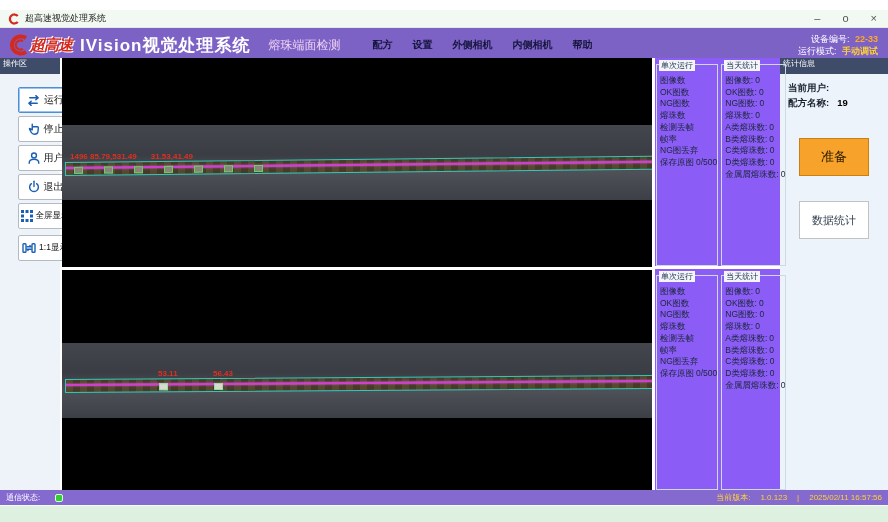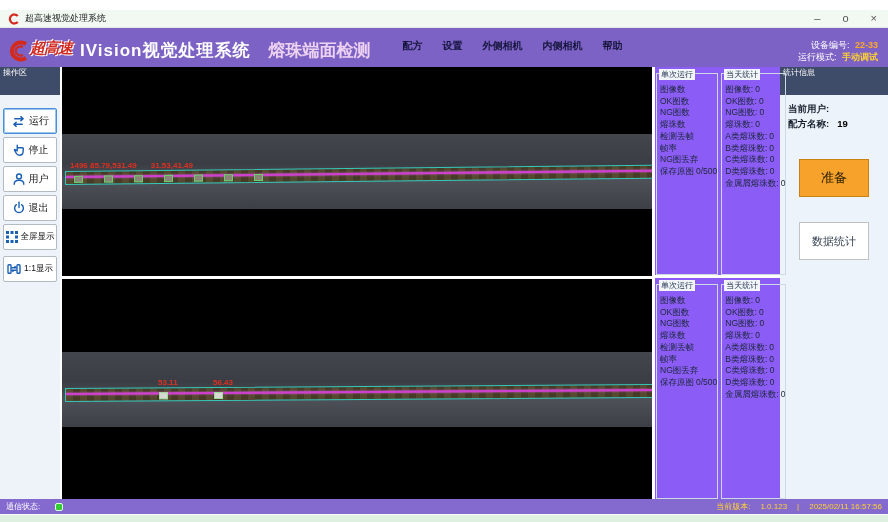--- a/index.html
+++ b/index.html
@@ -8,39 +8,39 @@
 
   
   .desktop-top { height:10px; background:#ffffff; }
   .titlebar { height:18px; background:#f2f8f2; display:flex; align-items:center; padding:0 8px; border-bottom:1px solid #e3e8e3; }
   .titlebar .tb-icon { width:12px; height:12px; margin-right:5px; }
   .tb-title { font-size:9px; color:#222; }
   .tb-controls { margin-left:auto; display:flex; gap:16px; color:#555; font-size:11px; line-height:11px; }
   .tb-controls span { cursor:default; padding:0 3px; }
 
   
-  .app-header { height:39px; background:#7d62c6; display:flex; align-items:flex-start; padding:11px 10px 0 4px; color:#fff; }
+  .app-header { height:30px; background:#7d62c6; display:flex; align-items:center; padding:4px 10px 0 4px; color:#fff; }
   .logo-swoosh { width:26px; height:24px; }
   .logo-text { font-size:15px; font-weight:bold; font-style:italic; color:#d42a1e; text-shadow:1px 1px 0 #fff, -1px -1px 0 #fff; letter-spacing:-1px; margin-right:8px; }
   .app-title { font-size:17px; font-weight:bold; color:#ffffff; letter-spacing:1px; }
-  .app-subtitle { font-size:17px; font-weight:bold; color:#eed2f2; margin-left:18px; }
+  .app-subtitle { font-size:12px; font-weight:normal; color:#eed2f2; margin-left:18px; }
   .menu { display:flex; gap:20px; margin-left:32px; }
   .menu-item { font-size:10px; font-weight:bold; color:#15153c; cursor:pointer; white-space:nowrap; }
   .devinfo { margin-left:auto; text-align:right; font-size:9px; line-height:12px; }
   .devinfo .lbl { color:#ffffff; }
   .devinfo .val-orange { color:#ffa928; font-weight:bold; margin-left:3px; }
   .devinfo .val-yellow { color:#ffd22e; font-weight:bold; margin-left:3px; }
 
   
   .main { display:flex; height:432px; background:#fff; }
 
   
   .sidebar { width:60px; background:#eef3f9; margin-right:2px; }
-  .panel-caption { height:28px; background:#3e4b69; color:#fff; font-size:8px; line-height:11px; padding-left:3px; }
-  .side-btns { padding:13px 3px 0 3px; }
+  .panel-caption { height:16px; background:#3e4b69; color:#fff; font-size:8px; line-height:11px; padding-left:3px; }
+  .side-btns { padding:13px 3px 0 18px; }
   .side-btn { width:54px; height:26px; background:#fff; border:1px solid #b4bac2; border-radius:2px;
               display:flex; align-items:center; justify-content:center; gap:3px; margin-bottom:3px; cursor:pointer; }
   .side-btn.active { border:1px solid #4a90d9; box-shadow:0 0 0 1px #9cc3ea inset; }
   .side-btn .blabel { font-size:10px; color:#111; white-space:nowrap; }
   .side-btn.small .blabel { font-size:8.5px; }
   .side-btn svg { flex:0 0 auto; }
   .gap-big { margin-bottom:6px; }
 
   
   .cameras { width:590px; margin-right:3px; display:flex; flex-direction:column; }

